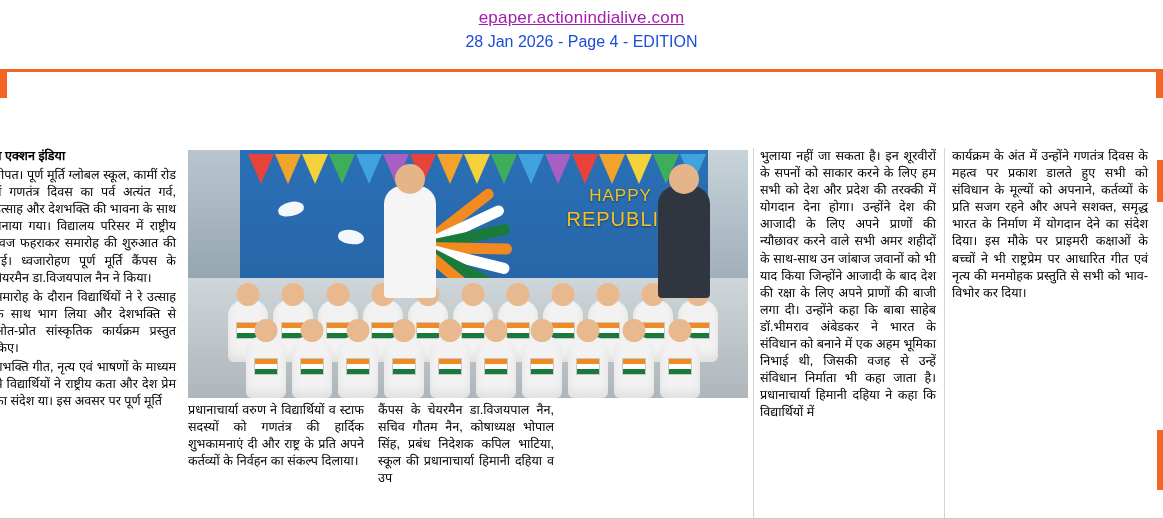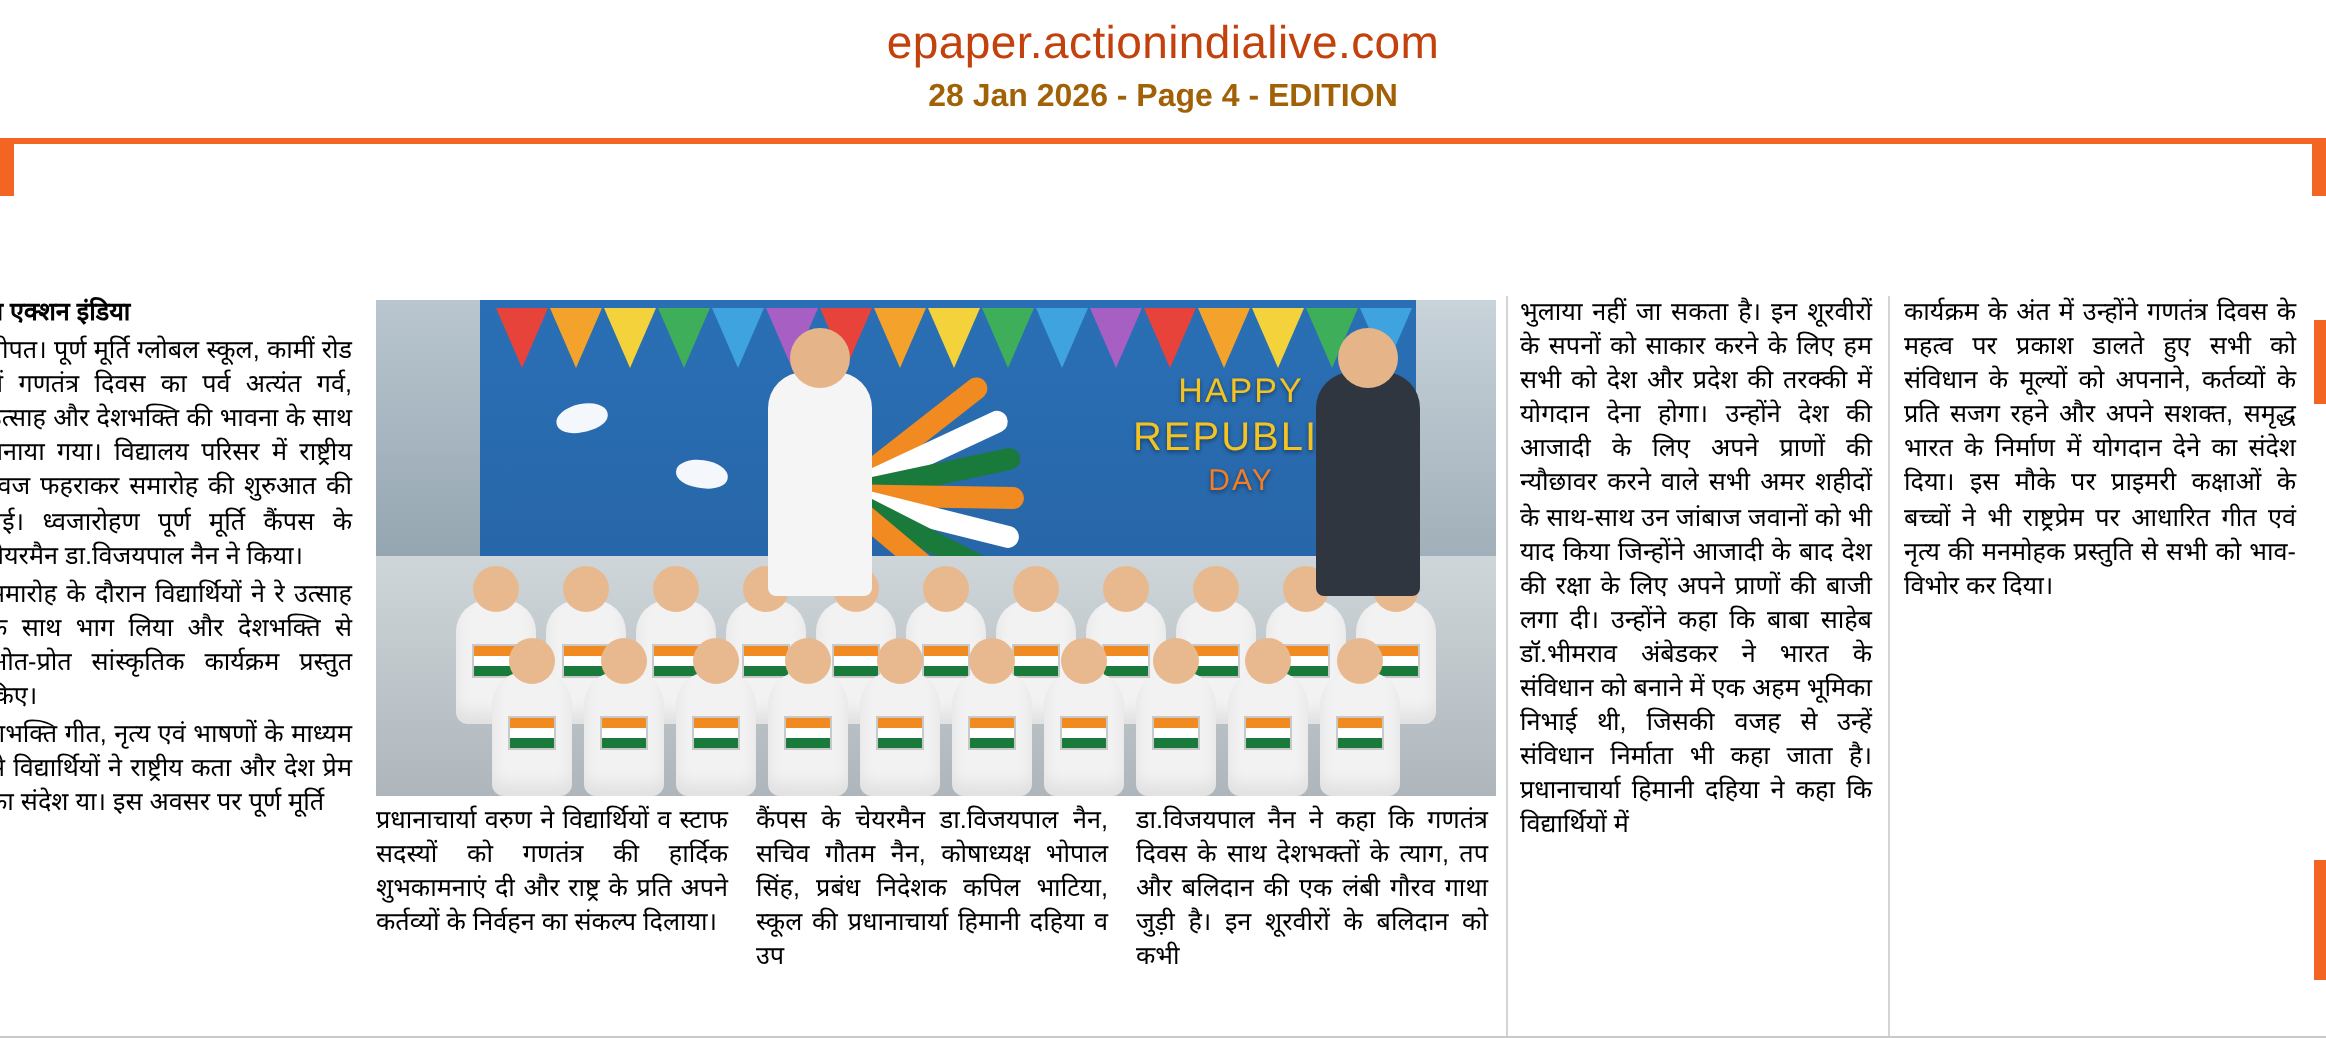--- a/index.html
+++ b/index.html
@@ -24,28 +24,29 @@
     position: absolute;
     top: 0;
     left: 0;
     width: 1163px;
     height: 58px;
     text-align: center;
     padding-top: 8px;
     box-sizing: border-box;
   }
   .site-url {
-    font-size: 23px;
-    color: #c2410c;
+    font-size: 17px;
+    color: #a21caf;
     letter-spacing: .2px;
+    text-decoration: underline;
   }
   .issue-line {
     font-size: 16px;
-    font-weight: bold;
-    color: #a16207;
+    font-weight: normal;
+    color: #1d4ed8;
     margin-top: 5px;
   }
 
   
   .rule-top {
     position: absolute;
     top: 69px;
     left: 0;
     width: 1163px;
     height: 3px;
@@ -371,21 +372,20 @@
             <b style="transform: rotate(-12deg); top: 30px; background: rgb(26, 122, 60);"></b>
             <b style="transform: rotate(1deg); top: 30px; background: rgb(240, 138, 33);"></b>
             <b style="transform: rotate(14deg); top: 30px; background: rgb(255, 255, 255);"></b>
             <b style="transform: rotate(27deg); top: 30px; background: rgb(26, 122, 60);"></b>
             <b style="transform: rotate(40deg); top: 30px; background: rgb(240, 138, 33);"></b>
           </div>
 
         <div class="banner">
           <div class="l1">HAPPY</div>
           <div class="l2">REPUBLIC</div>
-          <div class="l3">DAY</div>
         </div>
 
         <div class="floor"></div>
         <div id="people">
             <div class="kid" style="left: 40px; top: 150px; --skin: #e8b98e;">
               <div class="flag"></div>
             </div>
             <div class="kid" style="left: 85px; top: 150px; --skin: #f0c49c;">
               <div class="flag"></div>
             </div>
@@ -448,21 +448,20 @@
             </div>
             <div class="adult" style="left: 196px; top: 36px;"></div>
             <div class="adult dark" style="left: 470px; top: 36px;"></div>
           </div>
       </div>
     </div>
 
     <div class="photo-caption">
       <div>प्रधानाचार्या वरुण ने विद्यार्थियों व स्टाफ सदस्यों को गणतंत्र की हार्दिक शुभकामनाएं दी और राष्ट्र के प्रति अपने कर्तव्यों के निर्वहन का संकल्प दिलाया।</div>
       <div>कैंपस के चेयरमैन डा.विजयपाल नैन, सचिव गौतम नैन, कोषाध्यक्ष भोपाल सिंह, प्रबंध निदेशक कपिल भाटिया, स्कूल की प्रधानाचार्या हिमानी दहिया व उप</div>
-      <div>डा.विजयपाल नैन ने कहा कि गणतंत्र दिवस के साथ देशभक्तों के त्याग, तप और बलिदान की एक लंबी गौरव गाथा जुड़ी है। इन शूरवीरों के बलिदान को कभी</div>
     </div>
 
     <div class="col col-4">
       <p>भुलाया नहीं जा सकता है। इन शूरवीरों के सपनों को साकार करने के लिए हम सभी को देश और प्रदेश की तरक्की में योगदान देना होगा। उन्होंने देश की आजादी के लिए अपने प्राणों की न्यौछावर करने वाले सभी अमर शहीदों के साथ-साथ उन जांबाज जवानों को भी याद किया जिन्होंने आजादी के बाद देश की रक्षा के लिए अपने प्राणों की बाजी लगा दी। उन्होंने कहा कि बाबा साहेब डॉ.भीमराव अंबेडकर ने भारत के संविधान को बनाने में एक अहम भूमिका निभाई थी, जिसकी वजह से उन्हें संविधान निर्माता भी कहा जाता है। प्रधानाचार्या हिमानी दहिया ने कहा कि विद्यार्थियों में</p>
     </div>
 
     <div class="col col-5">
       <p>कार्यक्रम के अंत में उन्होंने गणतंत्र दिवस के महत्व पर प्रकाश डालते हुए सभी को संविधान के मूल्यों को अपनाने, कर्तव्यों के प्रति सजग रहने और अपने सशक्त, समृद्ध भारत के निर्माण में योगदान देने का संदेश दिया। इस मौके पर प्राइमरी कक्षाओं के बच्चों ने भी राष्ट्रप्रेम पर आधारित गीत एवं नृत्य की मनमोहक प्रस्तुति से सभी को भाव-विभोर कर दिया।</p>
     </div>
 

